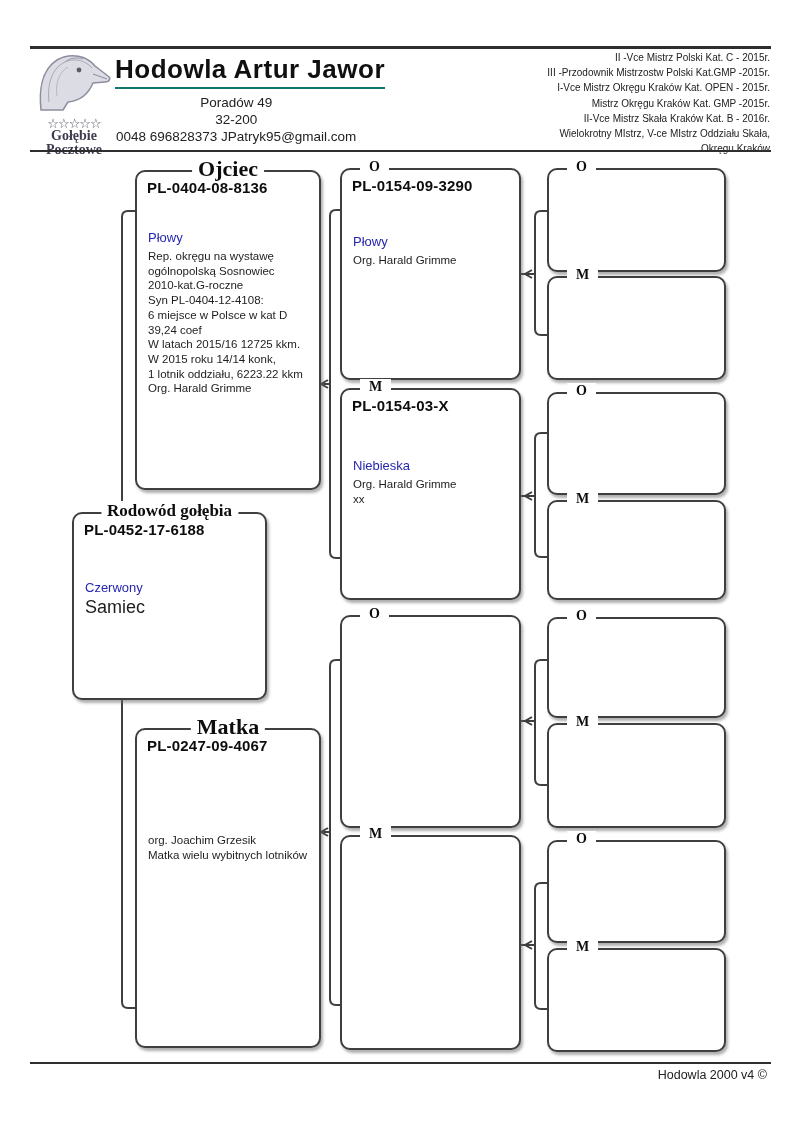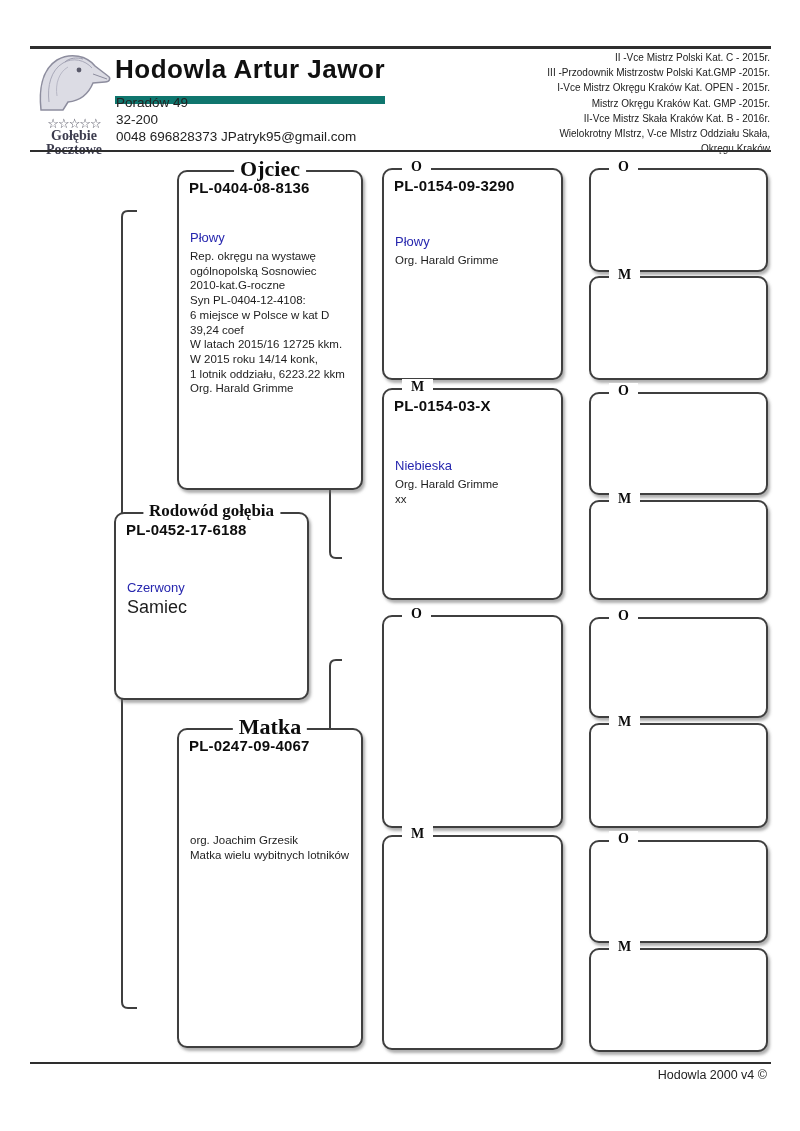--- a/index.html
+++ b/index.html
@@ -4,30 +4,30 @@
 <style>
   html,body { margin:0; padding:0; background:#ffffff; }
   body { width:800px; height:1131px; position:relative; font-family:"Liberation Sans", sans-serif; color:#1d1d1d; overflow:hidden; }
   .rule { position:absolute; background:#2e2e2e; }
 
   
   .logo { position:absolute; left:34px; top:52px; width:80px; text-align:center; }
   .logo-stars { font-size:13px; letter-spacing:-1px; color:#4a4a5a; line-height:11px; }
   .logo-line { font-family:"Liberation Serif", serif; font-weight:bold; font-size:14px; color:#3c3c4e; line-height:14px; }
   .main-title { position:absolute; left:115px; top:54px; font-size:26px; font-weight:bold; color:#101010;
-                border-bottom:8px solid #0f766e; padding-bottom:11px; letter-spacing:0.5px; }
-  .addr { position:absolute; left:116px; top:94px; font-size:13.5px; line-height:17px; color:#222; }
+                border-bottom:2px solid #0f766e; padding-bottom:2px; letter-spacing:0.5px; }
+  .addr { position:absolute; left:116px; top:94px; font-size:13.5px; line-height:17px; color:#222;text-align:center; }
   .achv { position:absolute; right:30px; top:50px; width:360px; text-align:right; font-size:10px; line-height:15.2px; color:#222; }
 
   
   .connectors { position:absolute; left:0; top:0; z-index:1; }
 
   
   .pbox { position:absolute; box-sizing:border-box; background:#fff; border:2px solid #3f3f3f; border-radius:10px;
-          box-shadow:2px 3px 3px rgba(110,110,110,0.55); z-index:2;margin-left:42px; }
+          box-shadow:2px 3px 3px rgba(110,110,110,0.55); z-index:2; }
   .box-title { position:absolute; background:#fff; padding:0 6px; font-family:"Liberation Serif", serif;
                font-weight:bold; color:#0d0d0d; white-space:nowrap; }
   .title-center { left:50%; transform:translateX(-50%); font-size:22px; top:-16px; }
   .title-small  { left:50%; transform:translateX(-50%); font-size:17px; top:-13px; }
   .title-label  { left:18px; font-size:14px; top:-11px; padding:0 9px; }
   .ring { font-weight:bold; font-size:15px; color:#0d0d0d; padding:7px 10px 0 10px; letter-spacing:0.2px; }
   .box-body { position:absolute; left:11px; right:5px; }
   .color-name { color:#2626ae; font-size:13px; margin-bottom:4px; min-height:15px; }
   .desc { font-size:11.5px; line-height:14.7px; color:#1d1d1d; white-space:pre-line; }
 

